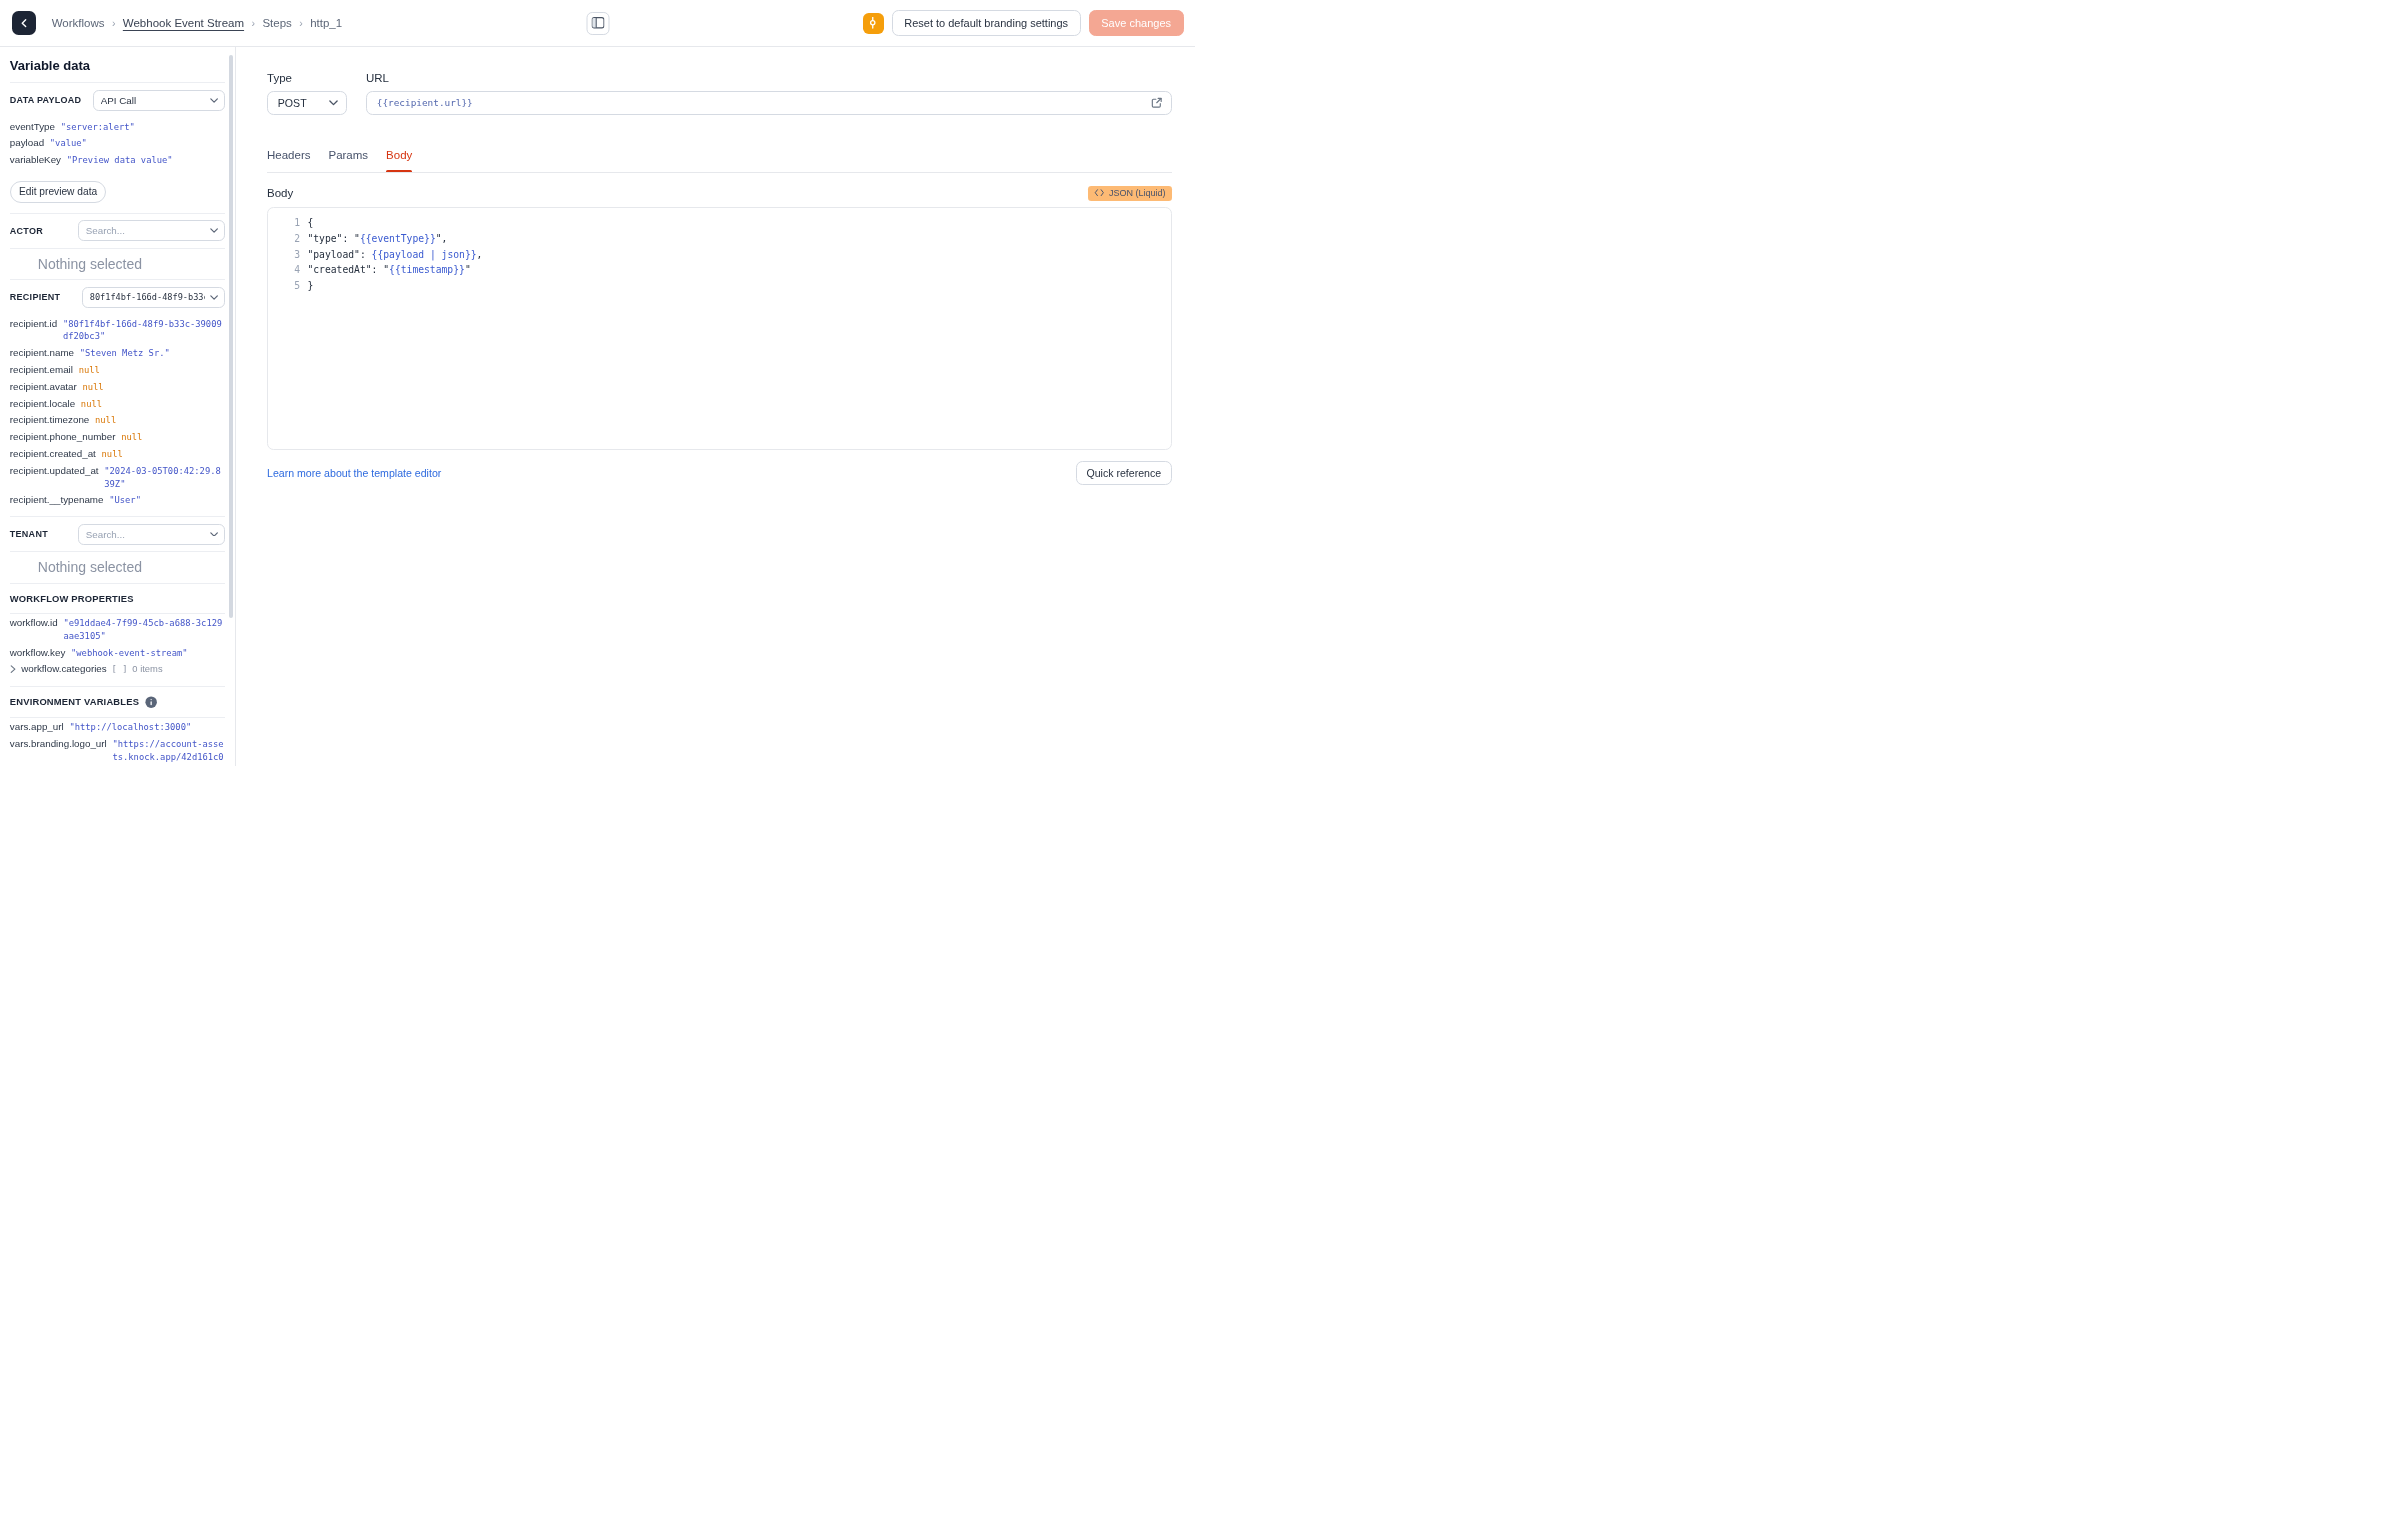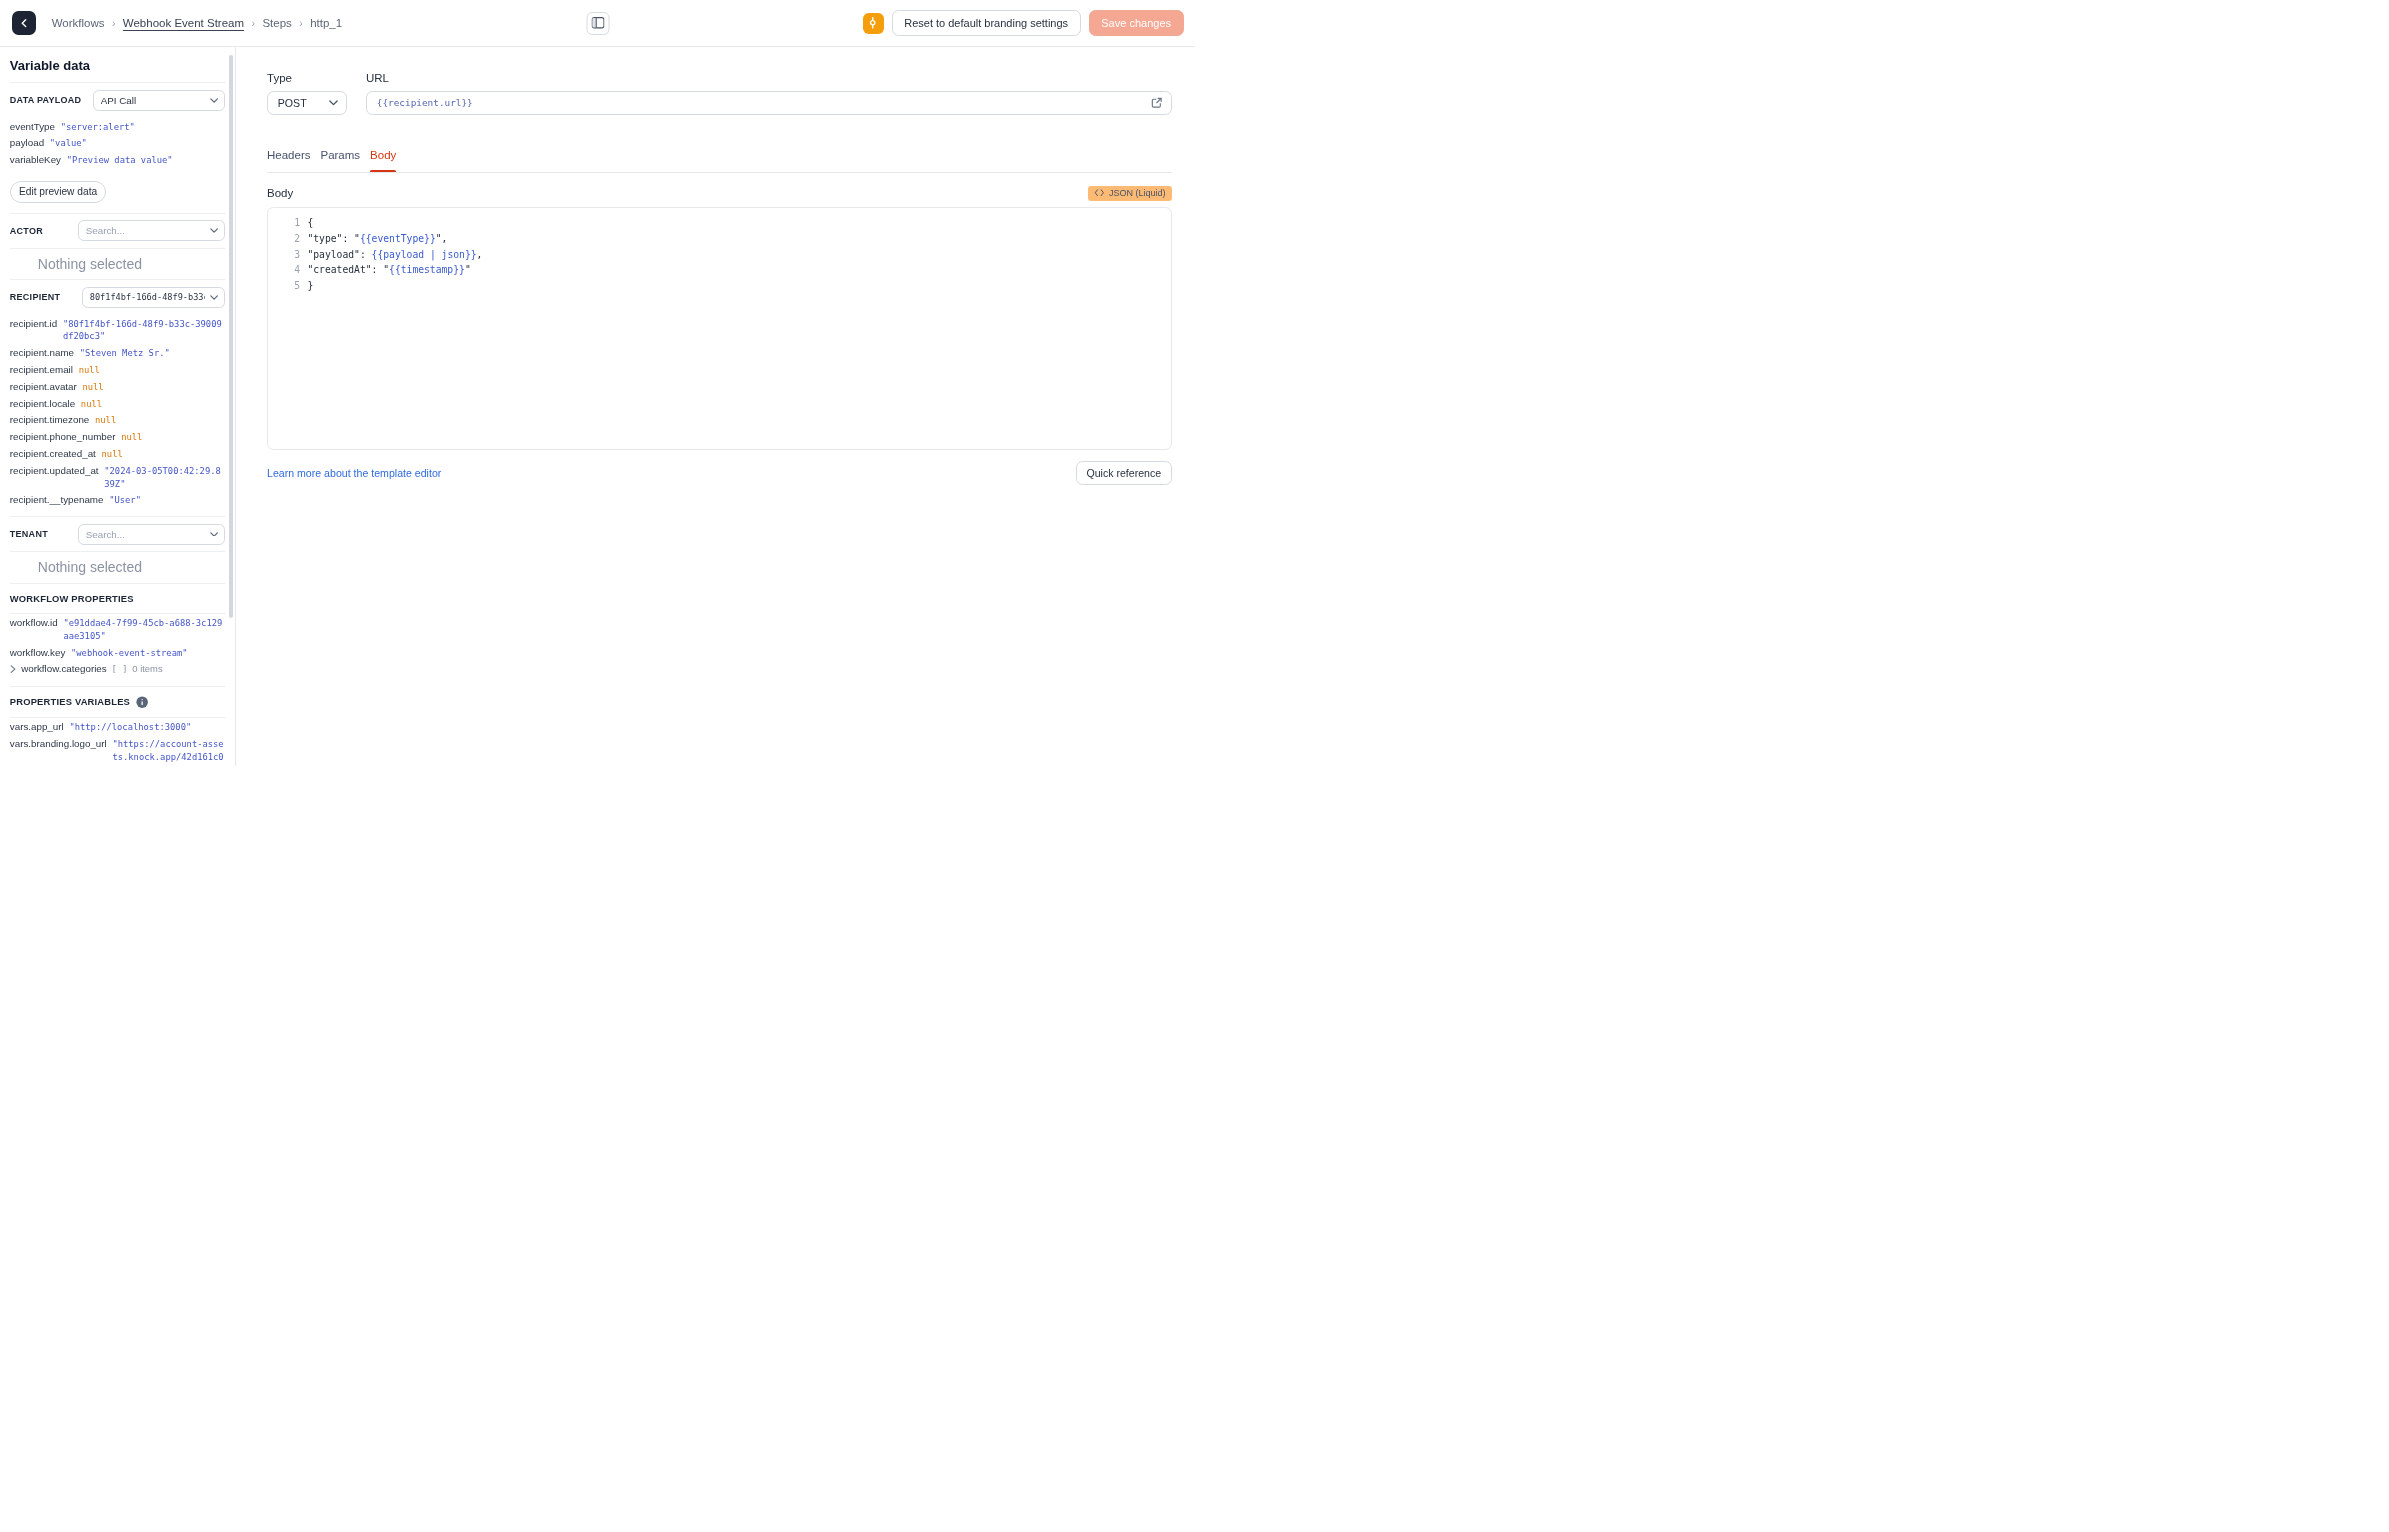--- a/index.html
+++ b/index.html
@@ -63,21 +63,21 @@
   .req-row { display:flex; }
   .field-label { font-size:11.5px; color:#26303f; margin-bottom:7.4px; }
   .method-select { width:80px; height:24px; border:0.8px solid #d5dae2; border-radius:6.5px; display:flex;
                    align-items:center; justify-content:space-between; padding:0 8.2px 0 9.8px; font-size:10.6px;
                    font-weight:500; color:#26303f; cursor:pointer; background:#fff; }
   .url-col { flex:1; margin-left:19px; }
   .url-input { height:24px; border:0.8px solid #d5dae2; border-radius:6.5px; display:flex; align-items:center;
                padding:0 8.2px 0 9.8px; font-family:"DejaVu Sans Mono",monospace; font-size:9.4px;
                color:#5468ae; cursor:text; background:#fff; }
   .url-input .ext { margin-left:auto; display:flex; cursor:pointer; }
-  .tabs { display:flex; gap:10px; margin-top:34px; border-bottom:0.8px solid #e6e8ec; }
+  .tabs { display:flex; gap:18px; margin-top:34px; border-bottom:0.8px solid #e6e8ec; }
   .tab { padding-bottom:10.6px; font-size:11.5px; color:#47526a; cursor:pointer; position:relative; }
   .tab-active { color:#d63511; font-weight:500; }
   .tab-active::after { content:""; position:absolute; left:0; right:0; bottom:-0.8px; height:2.5px;
                        background:#d63511; border-radius:1.6px 1.6px 0 0; }
   .body-head { display:flex; align-items:center; justify-content:space-between; margin-top:13px; }
   .body-title { font-size:11.5px; font-weight:500; color:#26303f; }
   .lang-badge { display:flex; align-items:center; gap:4.1px; background:#fdba74; border-radius:3.3px;
                 padding:2.5px 6.5px; font-size:9px; color:#47526a; }
   .editor { margin-top:6.5px; border:0.8px solid #e6e8ec; border-radius:6.5px; height:243px; padding:7.4px 0;
             overflow:hidden; background:#fff; cursor:text; }
@@ -285,21 +285,21 @@
               </span>
             <span class="k">workflow.categories</span>
             <span class="bracket">[ ]</span>
             <span class="count">0 items</span>
           </div>
         </div>
       </div>
 
       <div class="bb">
         <div class="side-header">
-          <span>PROPERTIES VARIABLES</span>
+          <span>ENVIRONMENT VARIABLES</span>
           <span style="display:flex;">
             <svg width="12.3" height="12.3" viewBox="0 0 15 15">
                 <circle cx="7.5" cy="7.5" r="7" fill="#5a6578"></circle>
                 <rect x="6.7" y="3.6" width="1.6" height="1.6" rx="0.8" fill="#ffffff"></rect>
                 <rect x="6.7" y="6.4" width="1.6" height="4.8" rx="0.8" fill="#ffffff"></rect>
               </svg>
           </span>
         </div>
       </div>
       <div>

